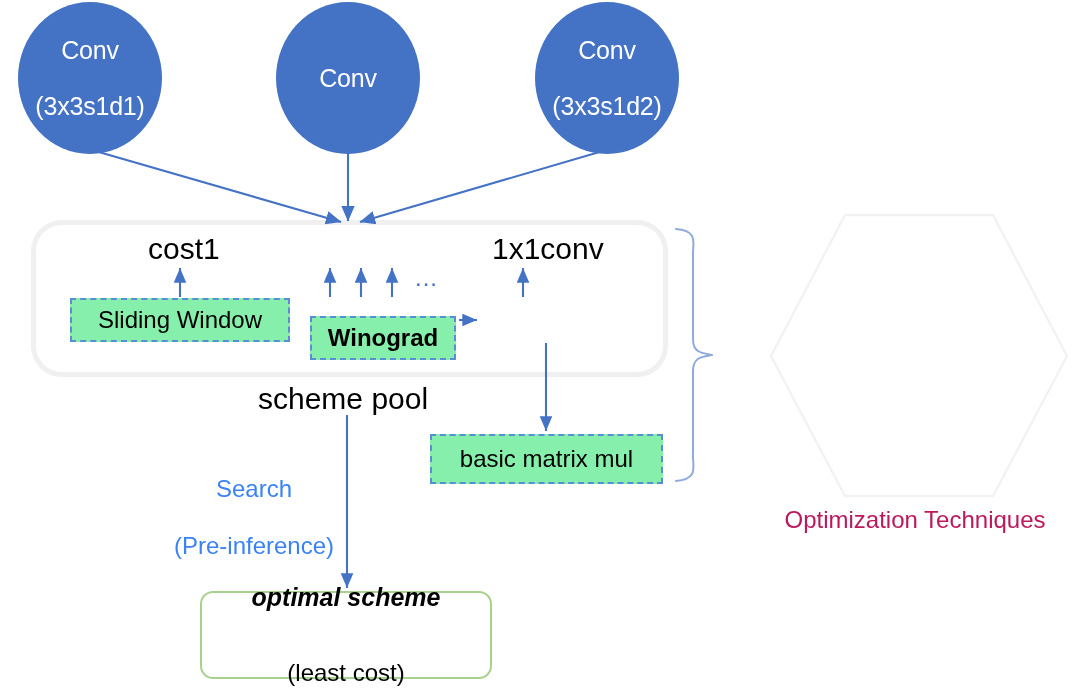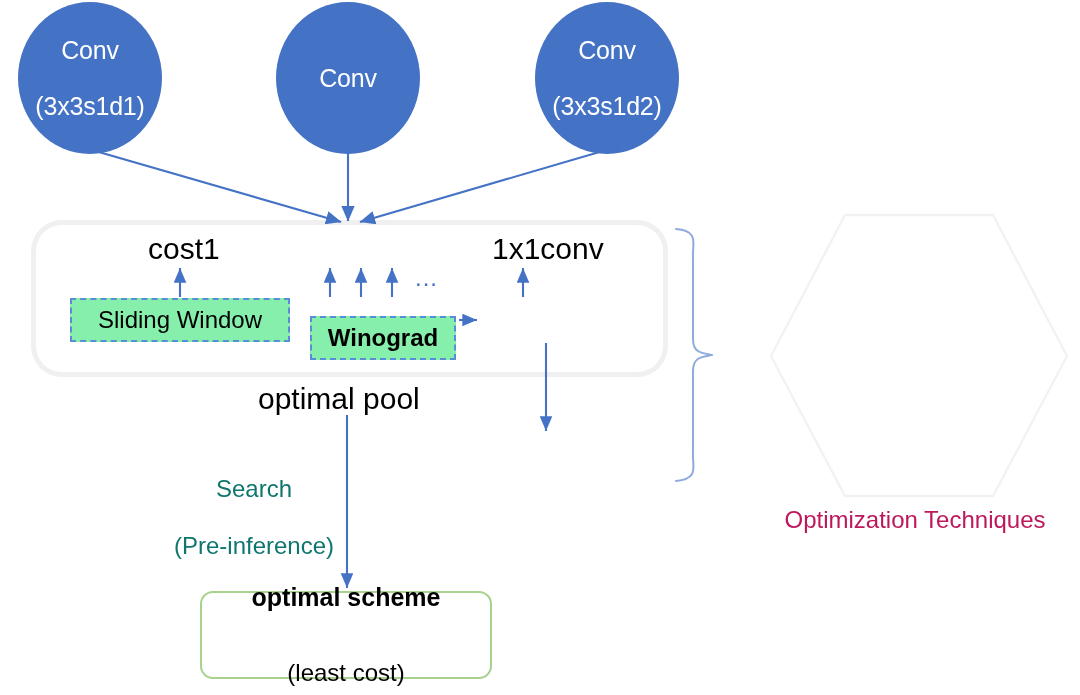--- a/index.html
+++ b/index.html
@@ -69,21 +69,21 @@
   }
   .plain-label {
     position: absolute;
     font-size: 30px;
     color: #000000;
     white-space: nowrap;
   }
   .blue-label {
     position: absolute;
     font-size: 24px;
-    color: #0f766e;
+    color: #3b82f6;
     white-space: nowrap;
     text-align: center;
   }
   .dots-label {
     position: absolute;
     font-size: 24px;
     color: #4472C4;
     letter-spacing: 1px;
     white-space: nowrap;
   }
@@ -101,20 +101,21 @@
     flex-direction: column;
     align-items: center;
     justify-content: center;
     box-sizing: border-box;
   }
   #optimal-scheme .line1 {
     font-size: 25px;
     font-weight: bold;
     color: #000;
     line-height: 1.25;
+    font-style: italic;
   }
   #optimal-scheme .line2 {
     font-size: 24px;
     color: #000;
     line-height: 1.25;
     margin-top: 44px;
   }
   
   #hexagon-text {
     position: absolute;
@@ -169,22 +170,25 @@
 
   <div class="dots-label" style="left:415px; top:264px;">...</div>
 
   <div class="dashed-box" style="left:70px; top:298px; width:220px; height:44px;">
     <span>Sliding Window</span>
   </div>
   <div class="dashed-box" style="left:310px; top:316px; width:146px; height:44px;font-weight:bold;">
     <span>Winograd</span>
   </div>
 
-  <div class="plain-label" style="left:258px; top:382px;">optimal pool</div>
-
+  <div class="plain-label" style="left:258px; top:382px;">scheme pool</div>
+
+  <div class="dashed-box" style="left:430px; top:434px; width:233px; height:50px;">
+    <span>basic matrix mul</span>
+  </div>
 
   <div class="blue-label" style="left:184px; top:475px; width:140px;">Search</div>
   <div class="blue-label" style="left:164px; top:508px; width:180px;margin-top:24px;">(Pre-inference)</div>
 
   <div id="optimal-scheme">
     <div class="line1">optimal scheme</div>
     <div class="line2">(least cost)</div>
   </div>
 
   <div id="hexagon-text">

